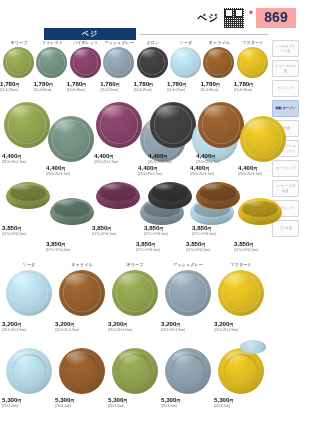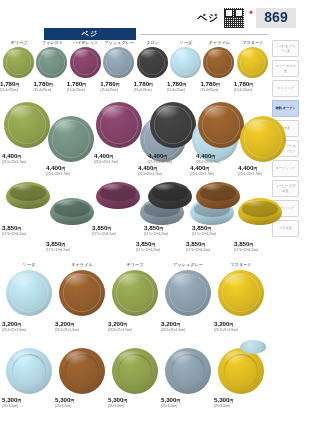--- a/index.html
+++ b/index.html
@@ -37,21 +37,21 @@
     border:1.5px solid #222;background:#fff;
   }
   .qr::before{top:1px;left:1px;}
   .qr::after{top:1px;right:1px;}
   .qr-side{
     font-size:3px;writing-mode:vertical-rl;color:#c33;
     line-height:1.1;letter-spacing:0;height:20px;
     display:flex;align-items:center;
   }
   .pageno{
-    background:#e5e5e5;color:#16325c;
+    background:#fca5a5;color:#16325c;
     font-size:14px;font-weight:bold;
     padding:2px 6px 3px 6px;border-radius:1px;
     line-height:1.1;min-width:28px;text-align:center;
   }
 
   
   .tabbar{position:absolute;top:28px;left:0;width:300px;height:13px;}
   .tab-active{
     position:absolute;left:44px;top:0;width:92px;height:12px;
     background:#123b70;color:#fff;font-size:7px;font-weight:bold;

